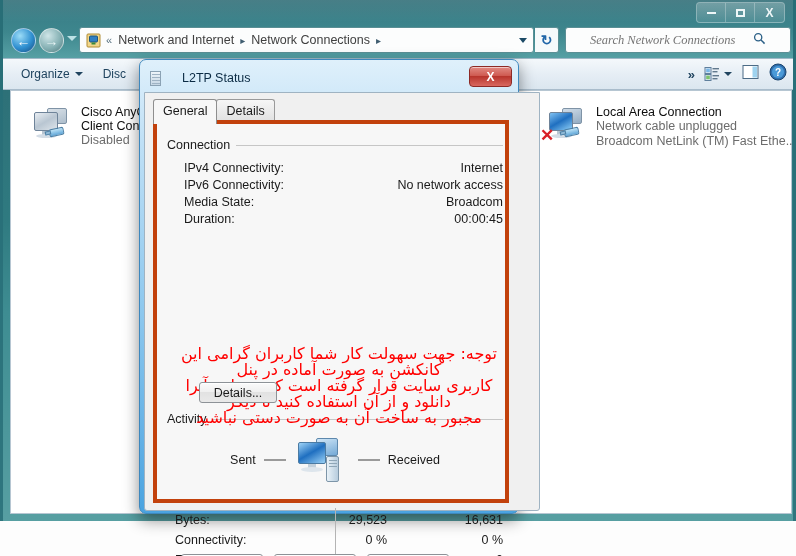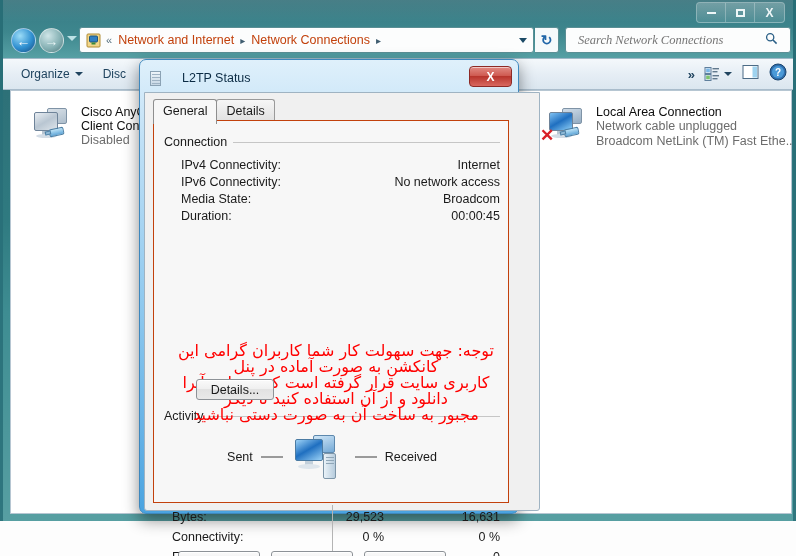--- a/index.html
+++ b/index.html
@@ -64,36 +64,36 @@
 
   .addrbar {
     position: absolute; left: 76px; top: 1px; width: 455px; height: 26px;
     background: #fcfdfd;
     border: 1px solid #5a8f95;
     border-radius: 3px;
     display: flex; align-items: center;
     box-shadow: inset 0 1px 0 #fff;
   }
   .addr-ico { width: 20px; margin-left: 3px; display:flex; align-items:center; justify-content:center; }
-  .crumb { color: #c2410c; font-size: 12.5px; padding: 0 3px; }
+  .crumb { color: #404040; font-size: 12.5px; padding: 0 3px; }
   .crumb.sep { color: #56707f; font-size: 11px; }
   .crumb.chev { color: #3f5d70; font-size: 10px; }
   .addr-drop { margin-left:auto; width: 20px; display:flex; align-items:center; justify-content:center; }
   .caret-dn { width:0;height:0;border-left:4px solid transparent;border-right:4px solid transparent;border-top:5px solid #1c4a66; }
   .refresh-btn {
     position:absolute; left: 532px; top: 1px; width: 24px; height: 26px;
     background:#f6fafb; border:1px solid #5a8f95; border-left:none;
     border-radius: 0 3px 3px 0;
     display:flex;align-items:center;justify-content:center;
     color:#2166a8; font-size: 14px; font-weight:bold;
   }
   .searchbar {
     position:absolute; left: 562px; top: 1px; width: 226px; height: 26px;
     background:#fcfdfd; border:1px solid #5a8f95; border-radius:3px;
-    display:flex; align-items:center; padding: 0 12px;
+    display:flex; align-items:center; padding: 0 24px;
     box-shadow: inset 0 1px 0 #fff;
   }
   .searchbar input {
     border:none; outline:none; background:transparent; width: 190px;
     font-family:"Liberation Serif", serif; font-style: italic;
     font-size: 12.5px; color:#6c7d86;
   }
   .search-ico { margin-left:auto; color:#2a5f86; font-size:13px; }
 
   
@@ -173,21 +173,21 @@
   }
   .tabs { position:absolute; left:8px; top:6px; display:flex; }
   .tab {
     font-size:12.5px; color:#1a1a1a; padding: 4px 9px 5px 9px;
     border:1px solid #9a9a9a; border-bottom:none; background: linear-gradient(180deg,#f6f6f6,#dedede);
     border-radius: 3px 3px 0 0; margin-right:-1px;
   }
   .tab.active { background: #f7f7f7; border-color:#8e8e8e; position:relative; z-index:2; padding-bottom:6px; }
   .tabpanel {
     position:absolute; left:8px; top:27px; width:356px; height:383px;
-    background:#f7f7f7; border:1px solid #c2410c;
+    background:#f7f7f7; border:4px solid #c2410c;
   }
 
   .group { position:absolute; left:10px; width:336px; }
   .group-head { display:flex; align-items:center; gap:6px; }
   .group-head .lbl { font-size:12.5px; color:#1a1a1a; white-space:nowrap; }
   .group-head .ln { flex:1; height:1px; background:#c6c6c6; }
 
   .row { display:flex; font-size:12.5px; color:#1a1a1a; line-height:17px; padding-left:17px; }
   .row .k { width: 148px; }
   .row .v { flex:1; text-align:right; }

